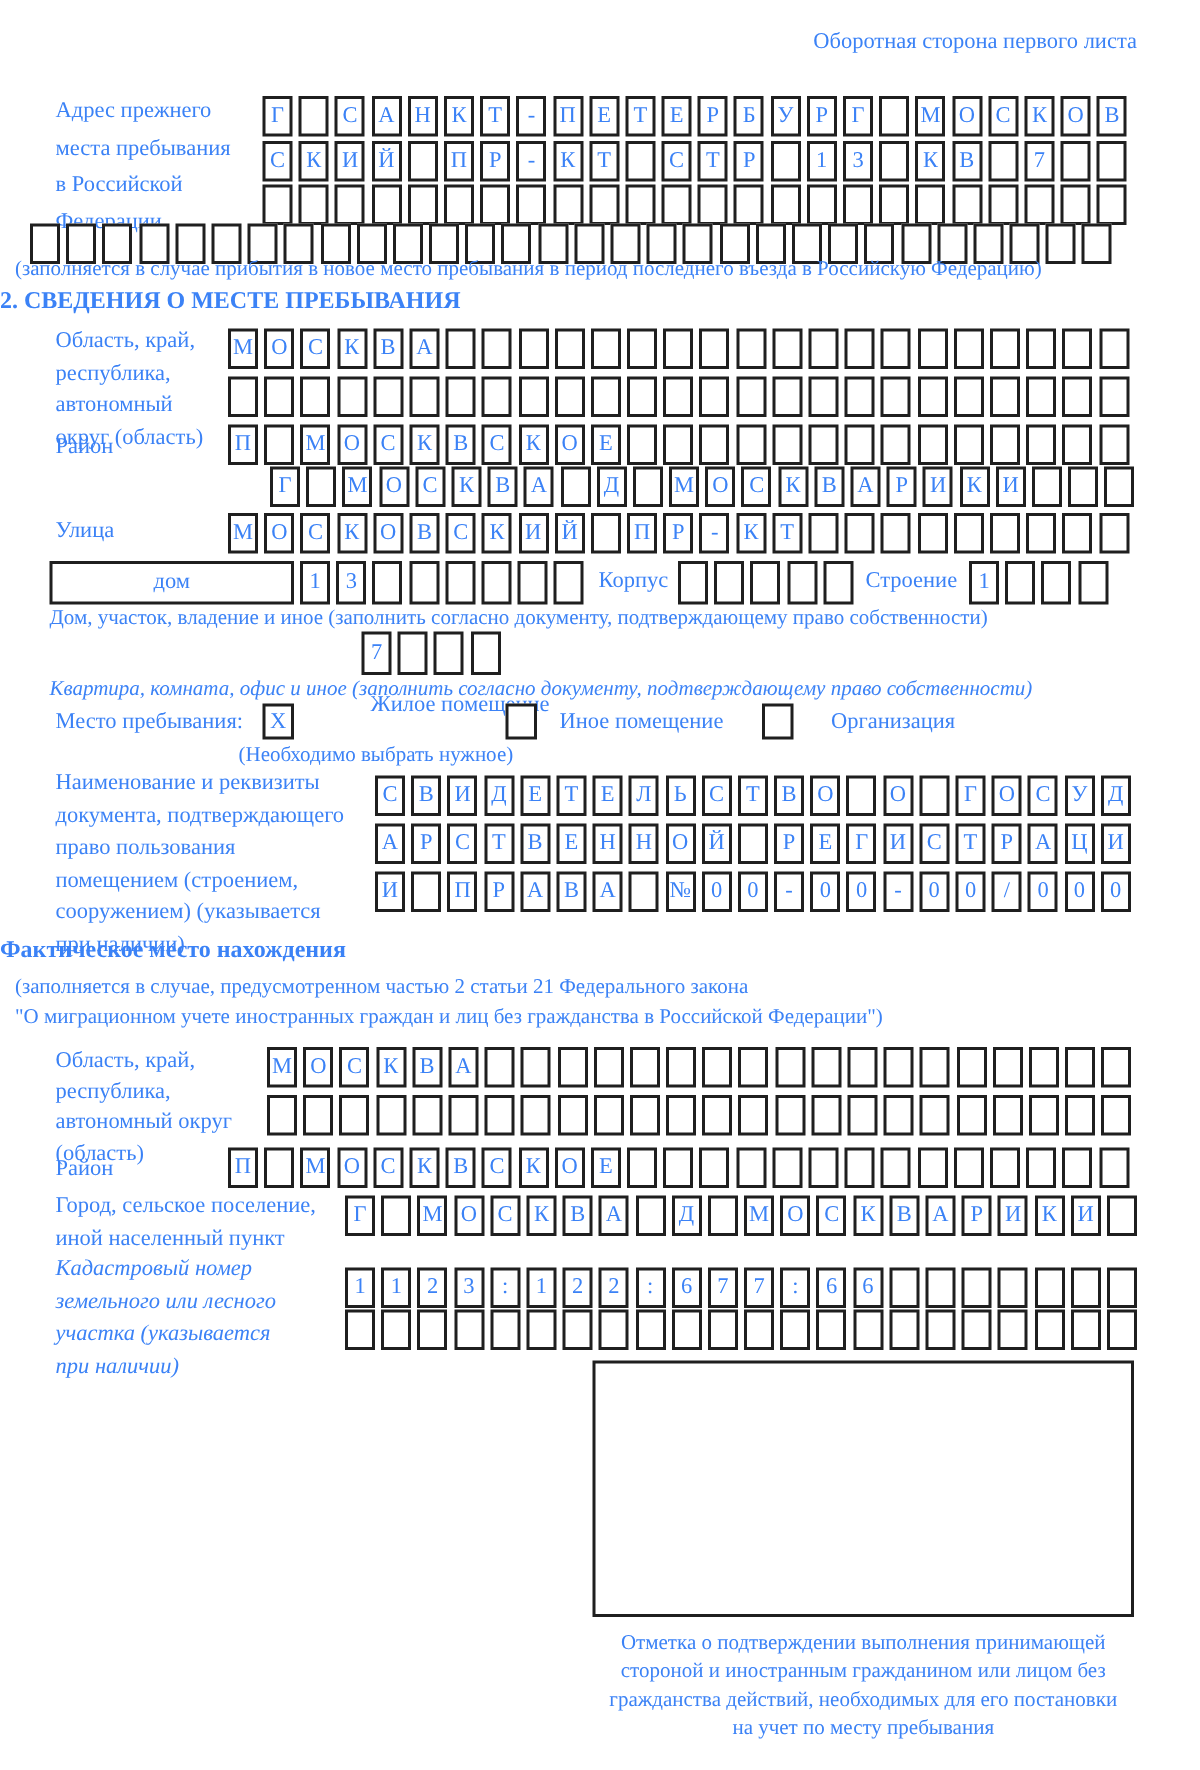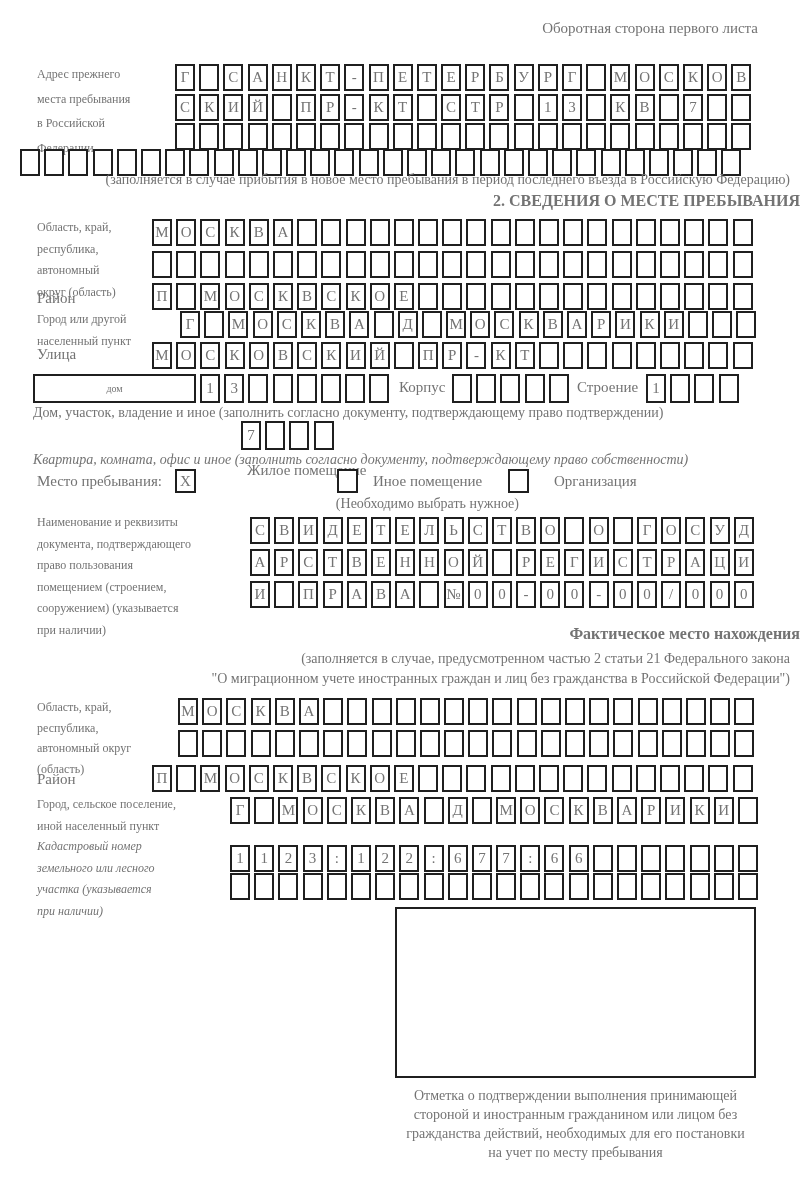--- a/index.html
+++ b/index.html
@@ -1,38 +1,38 @@
 <!DOCTYPE html>
 <html><head>
 <meta charset="utf-8">
 <style>
   html,body { margin:0; padding:0; background:#ffffff; }
   .page {
     position:relative; width:800px; height:1180px; background:#ffffff;
-    font-family:"Liberation Serif","DejaVu Serif",serif; color:#737373;
+    font-family:"Liberation Serif","DejaVu Serif",serif; color:#3b82f6;
     overflow:hidden;
   }
   .t   { position:absolute; font-size:15px; white-space:nowrap; }
   .sm  { font-size:14px; }
   .bold{ font-weight:bold; }
-  .center{ text-align:right; white-space:normal; }
+  .center{ text-align:left; white-space:normal; }
   .right { text-align:right; }
-  .lines { position:absolute; font-size:12px; }
+  .lines { position:absolute; font-size:15px; }
   .lines div { line-height:inherit; white-space:nowrap; }
   .boxrow { position:absolute; display:flex; gap:4.2px; }
   .cell {
     width:20px; height:27px; box-sizing:border-box;
     border:2px solid #1f1f1f; background:#fff;
     display:flex; align-items:center; justify-content:center;
     font-size:15px; flex:0 0 auto;
   }
   .h29 .cell { height:29px; }
   .widebox {
     position:absolute; box-sizing:border-box; border:2px solid #1f1f1f;
-    display:flex; align-items:center; justify-content:center; font-size:10px;
+    display:flex; align-items:center; justify-content:center; font-size:15px;
     background:#fff;
   }
   .cbox {
     position:absolute; width:21px; height:24px; box-sizing:border-box;
     border:2px solid #1f1f1f; display:flex; align-items:center; justify-content:center;
     font-size:15px; background:#fff;
   }
   .bigrect { position:absolute; box-sizing:border-box; border:2px solid #1f1f1f; background:#fff; }
 </style>
 </head>
@@ -245,24 +245,20 @@
       <div class="cell"></div>
       <div class="cell"></div>
       <div class="cell"></div>
       <div class="cell"></div>
       <div class="cell"></div>
       <div class="cell"></div>
       <div class="cell"></div>
       <div class="cell"></div>
     </div>
 
-  <div class="lines" style="left:37px; top:309px; line-height:21.5px;">
-      <div>Город или другой</div>
-      <div>населенный пункт</div>
-    </div>
   <div class="boxrow" style="left:180px; top:311px;">
       <div class="cell">Г</div>
       <div class="cell"></div>
       <div class="cell">М</div>
       <div class="cell">О</div>
       <div class="cell">С</div>
       <div class="cell">К</div>
       <div class="cell">В</div>
       <div class="cell">А</div>
       <div class="cell"></div>
@@ -331,21 +327,21 @@
       <div class="cell"></div>
       <div class="cell"></div>
     </div>
   <div class="t" style="left:577px; top:379px;">Строение</div>
   <div class="boxrow h29" style="left:646px; top:374px;">
       <div class="cell">1</div>
       <div class="cell"></div>
       <div class="cell"></div>
       <div class="cell"></div>
     </div>
-  <div class="t sm" style="left:33px; top:405px;">Дом, участок, владение и иное (заполнить согласно документу, подтверждающему право подтверждении)</div>
+  <div class="t sm" style="left:33px; top:405px;">Дом, участок, владение и иное (заполнить согласно документу, подтверждающему право собственности)</div>
 
   <div class="boxrow h29" style="left:241px; top:421px;">
       <div class="cell">7</div>
       <div class="cell"></div>
       <div class="cell"></div>
       <div class="cell"></div>
     </div>
   <div class="t sm" style="left:33px; top:452px;font-style:italic;">Квартира, комната, офис и иное (заполнить согласно документу, подтверждающему право собственности)</div>
 
   <div class="t" style="left:37px; top:473px;">Место пребывания:</div>

